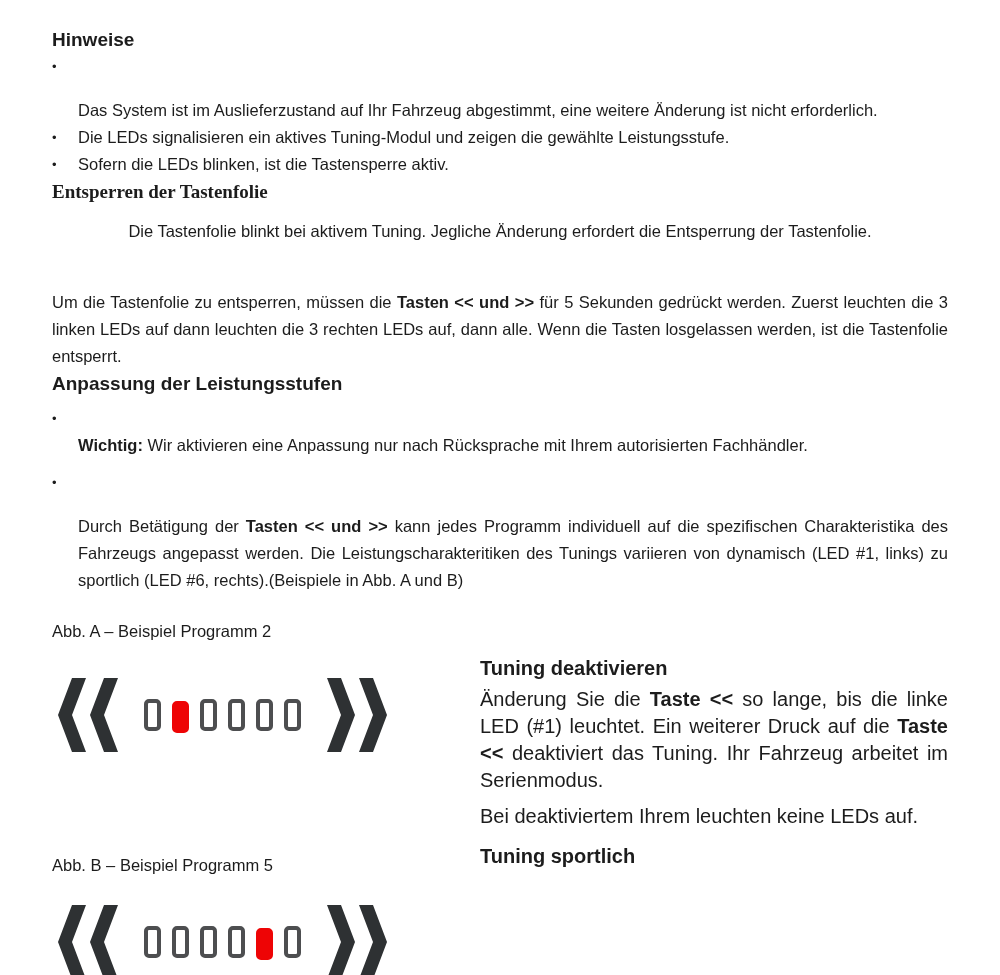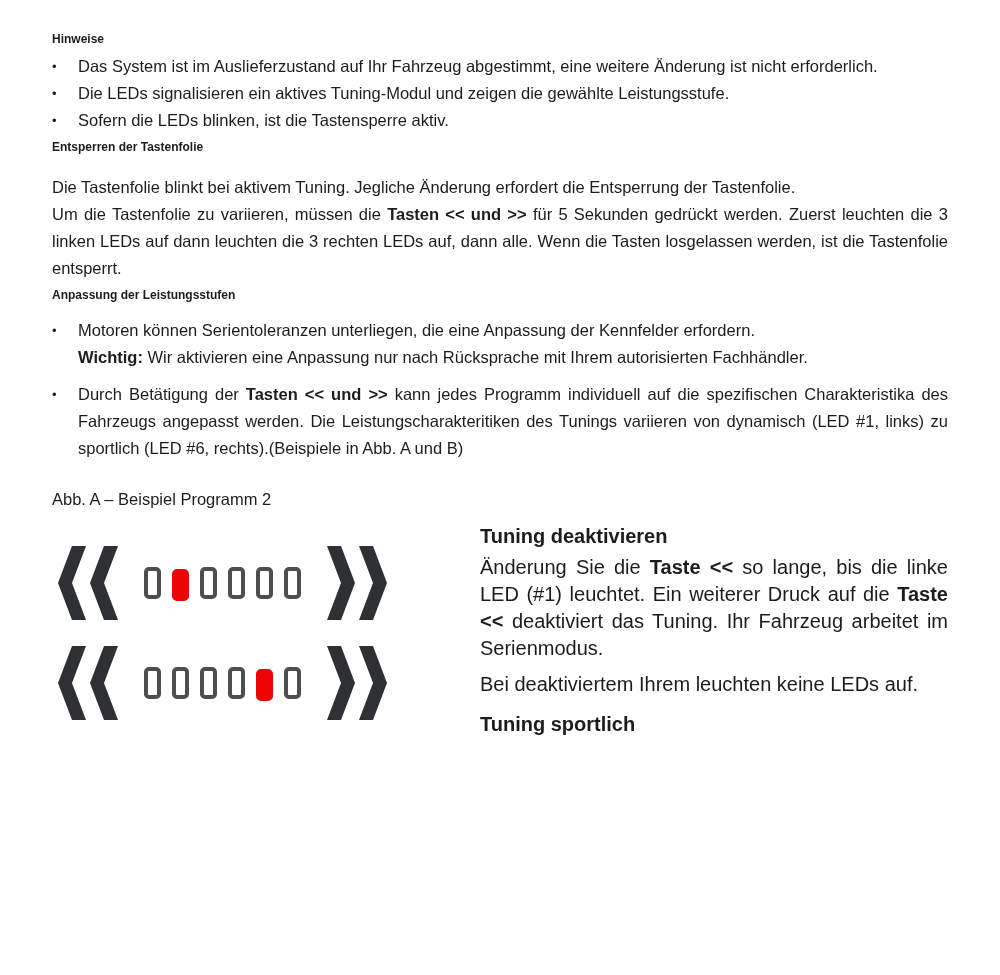--- a/index.html
+++ b/index.html
@@ -13,27 +13,27 @@
   .page{
     position:relative;
     width:1000px;height:975px;
     box-sizing:border-box;
     background:var(--page_bg);
     padding:26px 52px 0 52px;
     font-family:"Liberation Sans","DejaVu Sans",sans-serif;
     font-size:16.5px;line-height:27px;color:var(--text);
     overflow:hidden;
   }
-  h2.sect{font-size:12px;line-height:27px;margin:0;font-weight:700;}
+  h2.sect{font-size:19px;line-height:27px;margin:0;font-weight:700;}
   p{margin:0;}
-  .justify{text-align:justify;}
+  .justify{text-align:justify;margin-top:44px;}
   .b{font-weight:700;}
-  .mt30{margin-top:30px;}
+  .mt30{margin-top:30px;font-family:Liberation Serif, serif;}
   .mt28{margin-top:28px;}
-  .mt13{margin-top:13px;}
+  .mt13{margin-top:13px;text-align:center;}
   .mt8{margin-top:8px;}
   .mt10{margin-top:10px;}
   .bullet{display:flex;}
   .bullet .marker{flex:0 0 26px;font-size:13px;line-height:27px;}
   .bullet .btext{flex:1;}
   
   .bottom{display:grid;grid-template-columns:400px 1fr;column-gap:28px;margin-top:24px;}
   .figlabel{margin:0;}
   .fig-b-label{margin-top:100px;}
   .panel{display:flex;align-items:center;margin-top:33px;margin-left:5px;}
@@ -73,27 +73,27 @@
       <p class="btext"><span>Die LEDs signalisieren ein aktives Tuning-Modul und zeigen die gewählte Leistungsstufe.</span></p>
     </div>
     <div class="bullet">
       <span class="marker">•</span>
       <p class="btext"><span>Sofern die LEDs blinken, ist die Tastensperre aktiv.</span></p>
     </div>
   </div>
 
   <h2 class="sect mt30">Entsperren der Tastenfolie</h2>
   <p class="mt13"><span>Die Tastenfolie blinkt bei aktivem Tuning. Jegliche Änderung erfordert die Entsperrung der Tastenfolie.</span></p>
-  <p class="justify"><span>Um die Tastenfolie zu variieren, müssen die </span><span class="b">Tasten &lt;&lt; und &gt;&gt;</span><span> für 5 Sekunden gedrückt werden. Zuerst leuchten die 3 linken LEDs auf dann leuchten die 3 rechten LEDs auf, dann alle. Wenn die Tasten losgelassen werden, ist die Tastenfolie entsperrt.</span></p>
+  <p class="justify"><span>Um die Tastenfolie zu entsperren, müssen die </span><span class="b">Tasten &lt;&lt; und &gt;&gt;</span><span> für 5 Sekunden gedrückt werden. Zuerst leuchten die 3 linken LEDs auf dann leuchten die 3 rechten LEDs auf, dann alle. Wenn die Tasten losgelassen werden, ist die Tastenfolie entsperrt.</span></p>
 
   <h2 class="sect mt28">Anpassung der Leistungsstufen</h2>
   <div class="mt8">
     <div class="bullet">
       <span class="marker">•</span>
-      <p class="btext"><span>Motoren können Serientoleranzen unterliegen, die eine Anpassung der Kennfelder erfordern.</span><br><span class="b">Wichtig:</span><span> Wir aktivieren eine Anpassung nur nach Rücksprache mit Ihrem autorisierten Fachhändler.</span></p>
+      <p class="btext"><br><span class="b">Wichtig:</span><span> Wir aktivieren eine Anpassung nur nach Rücksprache mit Ihrem autorisierten Fachhändler.</span></p>
     </div>
     <div class="bullet mt10">
       <span class="marker">•</span>
       <p class="btext justify"><span>Durch Betätigung der </span><span class="b">Tasten &lt;&lt; und &gt;&gt;</span><span> kann jedes Programm individuell auf die spezifischen Charakteristika des Fahrzeugs angepasst werden. Die Leistungscharakteritiken des Tunings variieren von dynamisch (LED #1, links) zu sportlich (LED #6, rechts).(Beispiele in Abb. A und B)</span></p>
     </div>
   </div>
 
   <div class="bottom">
 
     <div>
@@ -110,20 +110,21 @@
             <span class="led"></span>
             <span class="led"></span>
             <span class="led"></span>
           </div>
         <svg viewBox="0 0 60 74" aria-hidden="true">
           <polygon points="14,0 28,37 14,74 0,74 14,37 0,0"></polygon>
           <polygon points="46,0 60,37 46,74 32,74 46,37 32,0"></polygon>
         </svg>
       </div>
 
+      <p class="figlabel fig-b-label">Abb. B – Beispiel Programm 5</p>
       <div class="panel panel-b">
         <svg viewBox="0 0 60 74" aria-hidden="true">
           <polygon points="14,0 0,37 14,74 28,74 14,37 28,0"></polygon>
           <polygon points="46,0 32,37 46,74 60,74 46,37 60,0"></polygon>
         </svg>
         <div class="ledrow">
             <span class="led"></span>
             <span class="led"></span>
             <span class="led"></span>
             <span class="led"></span>

